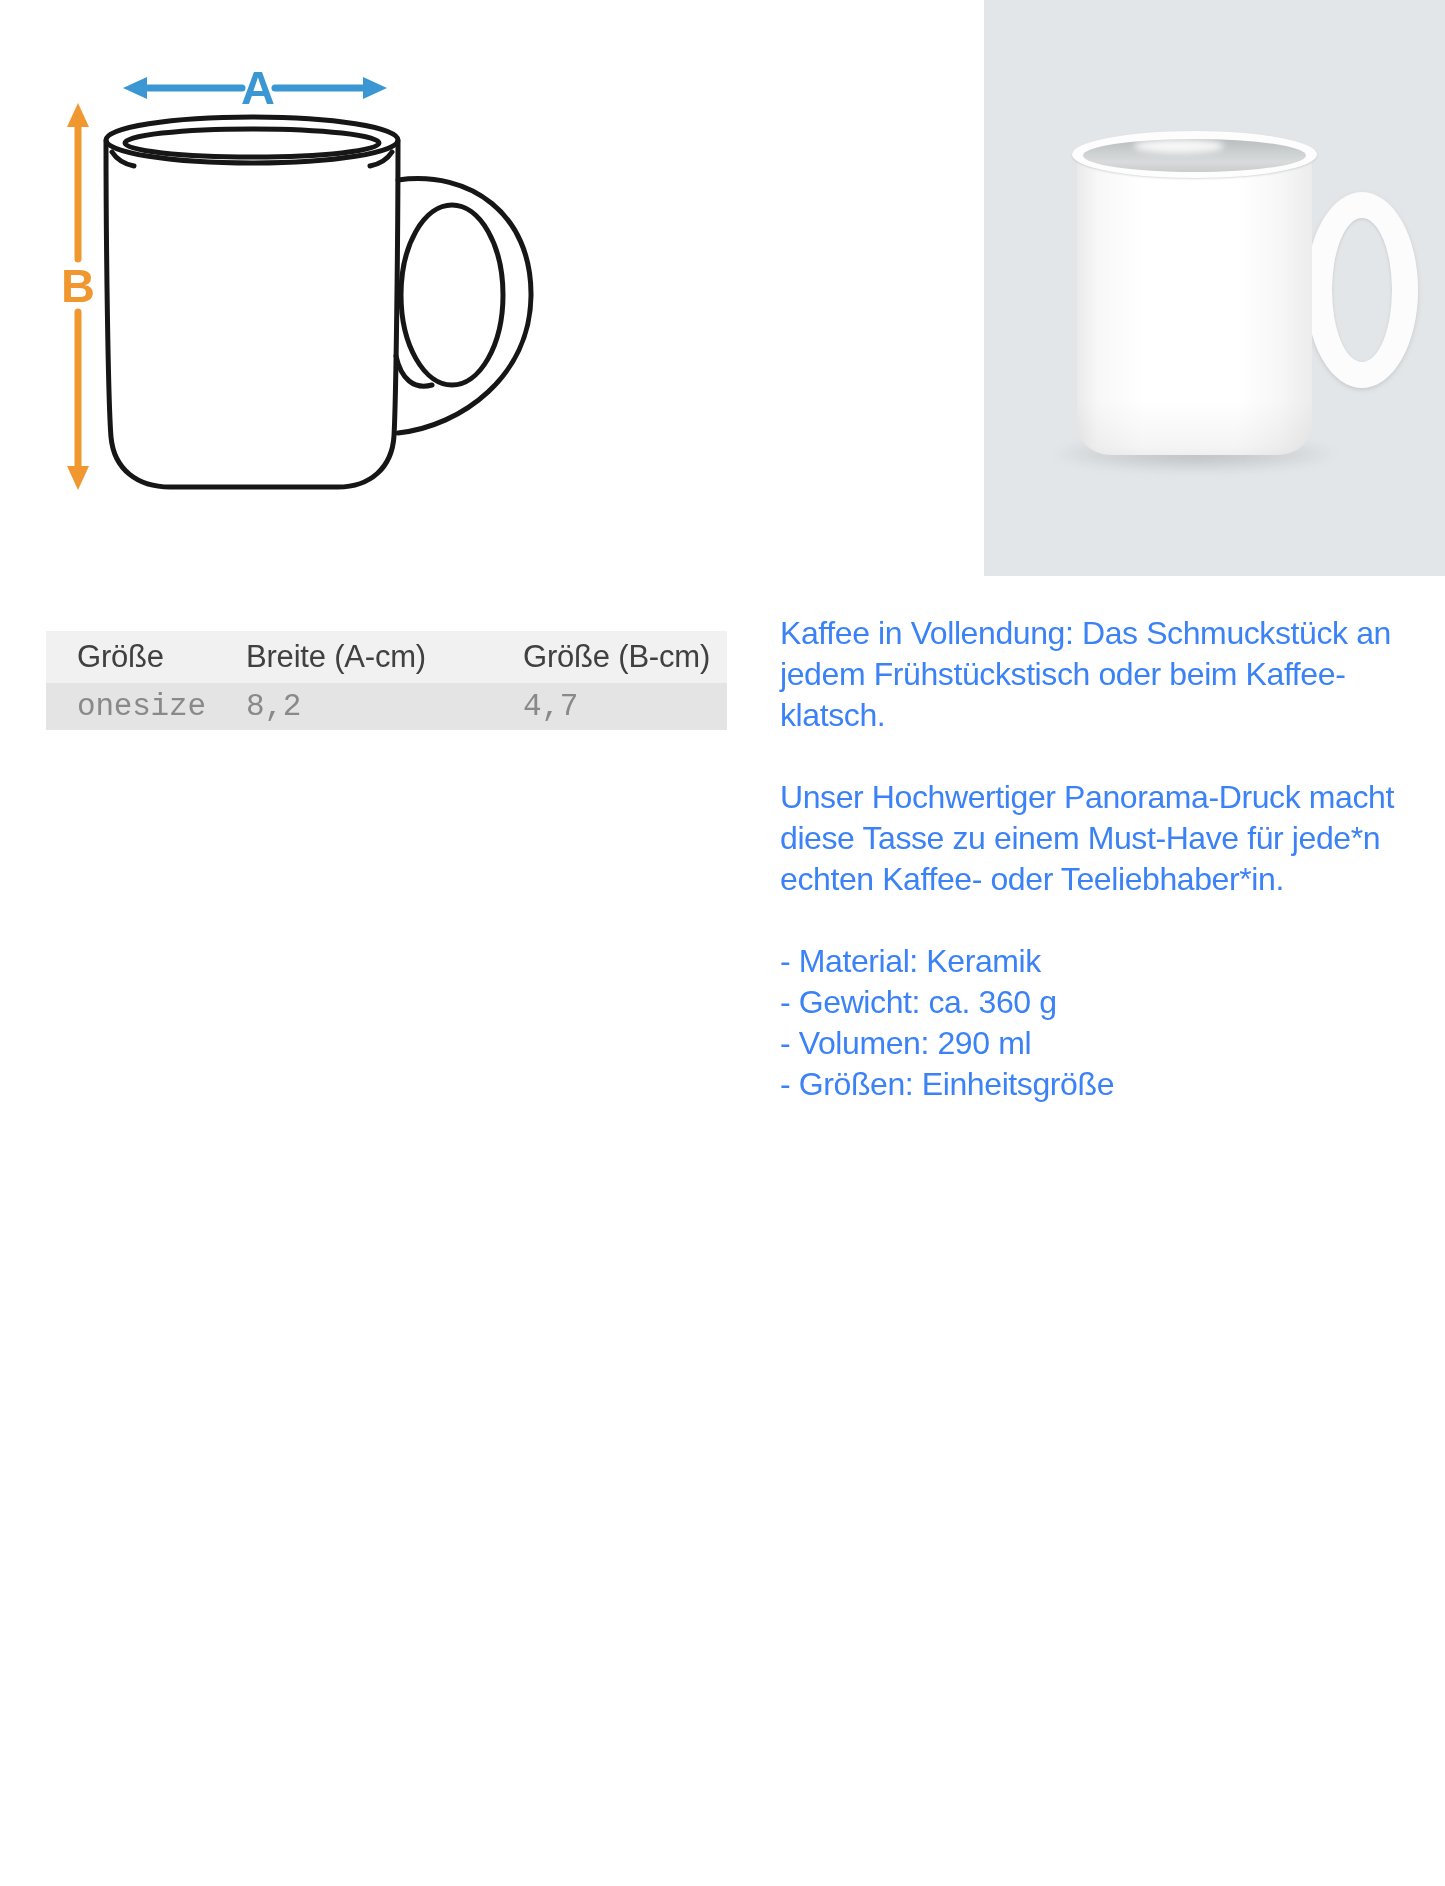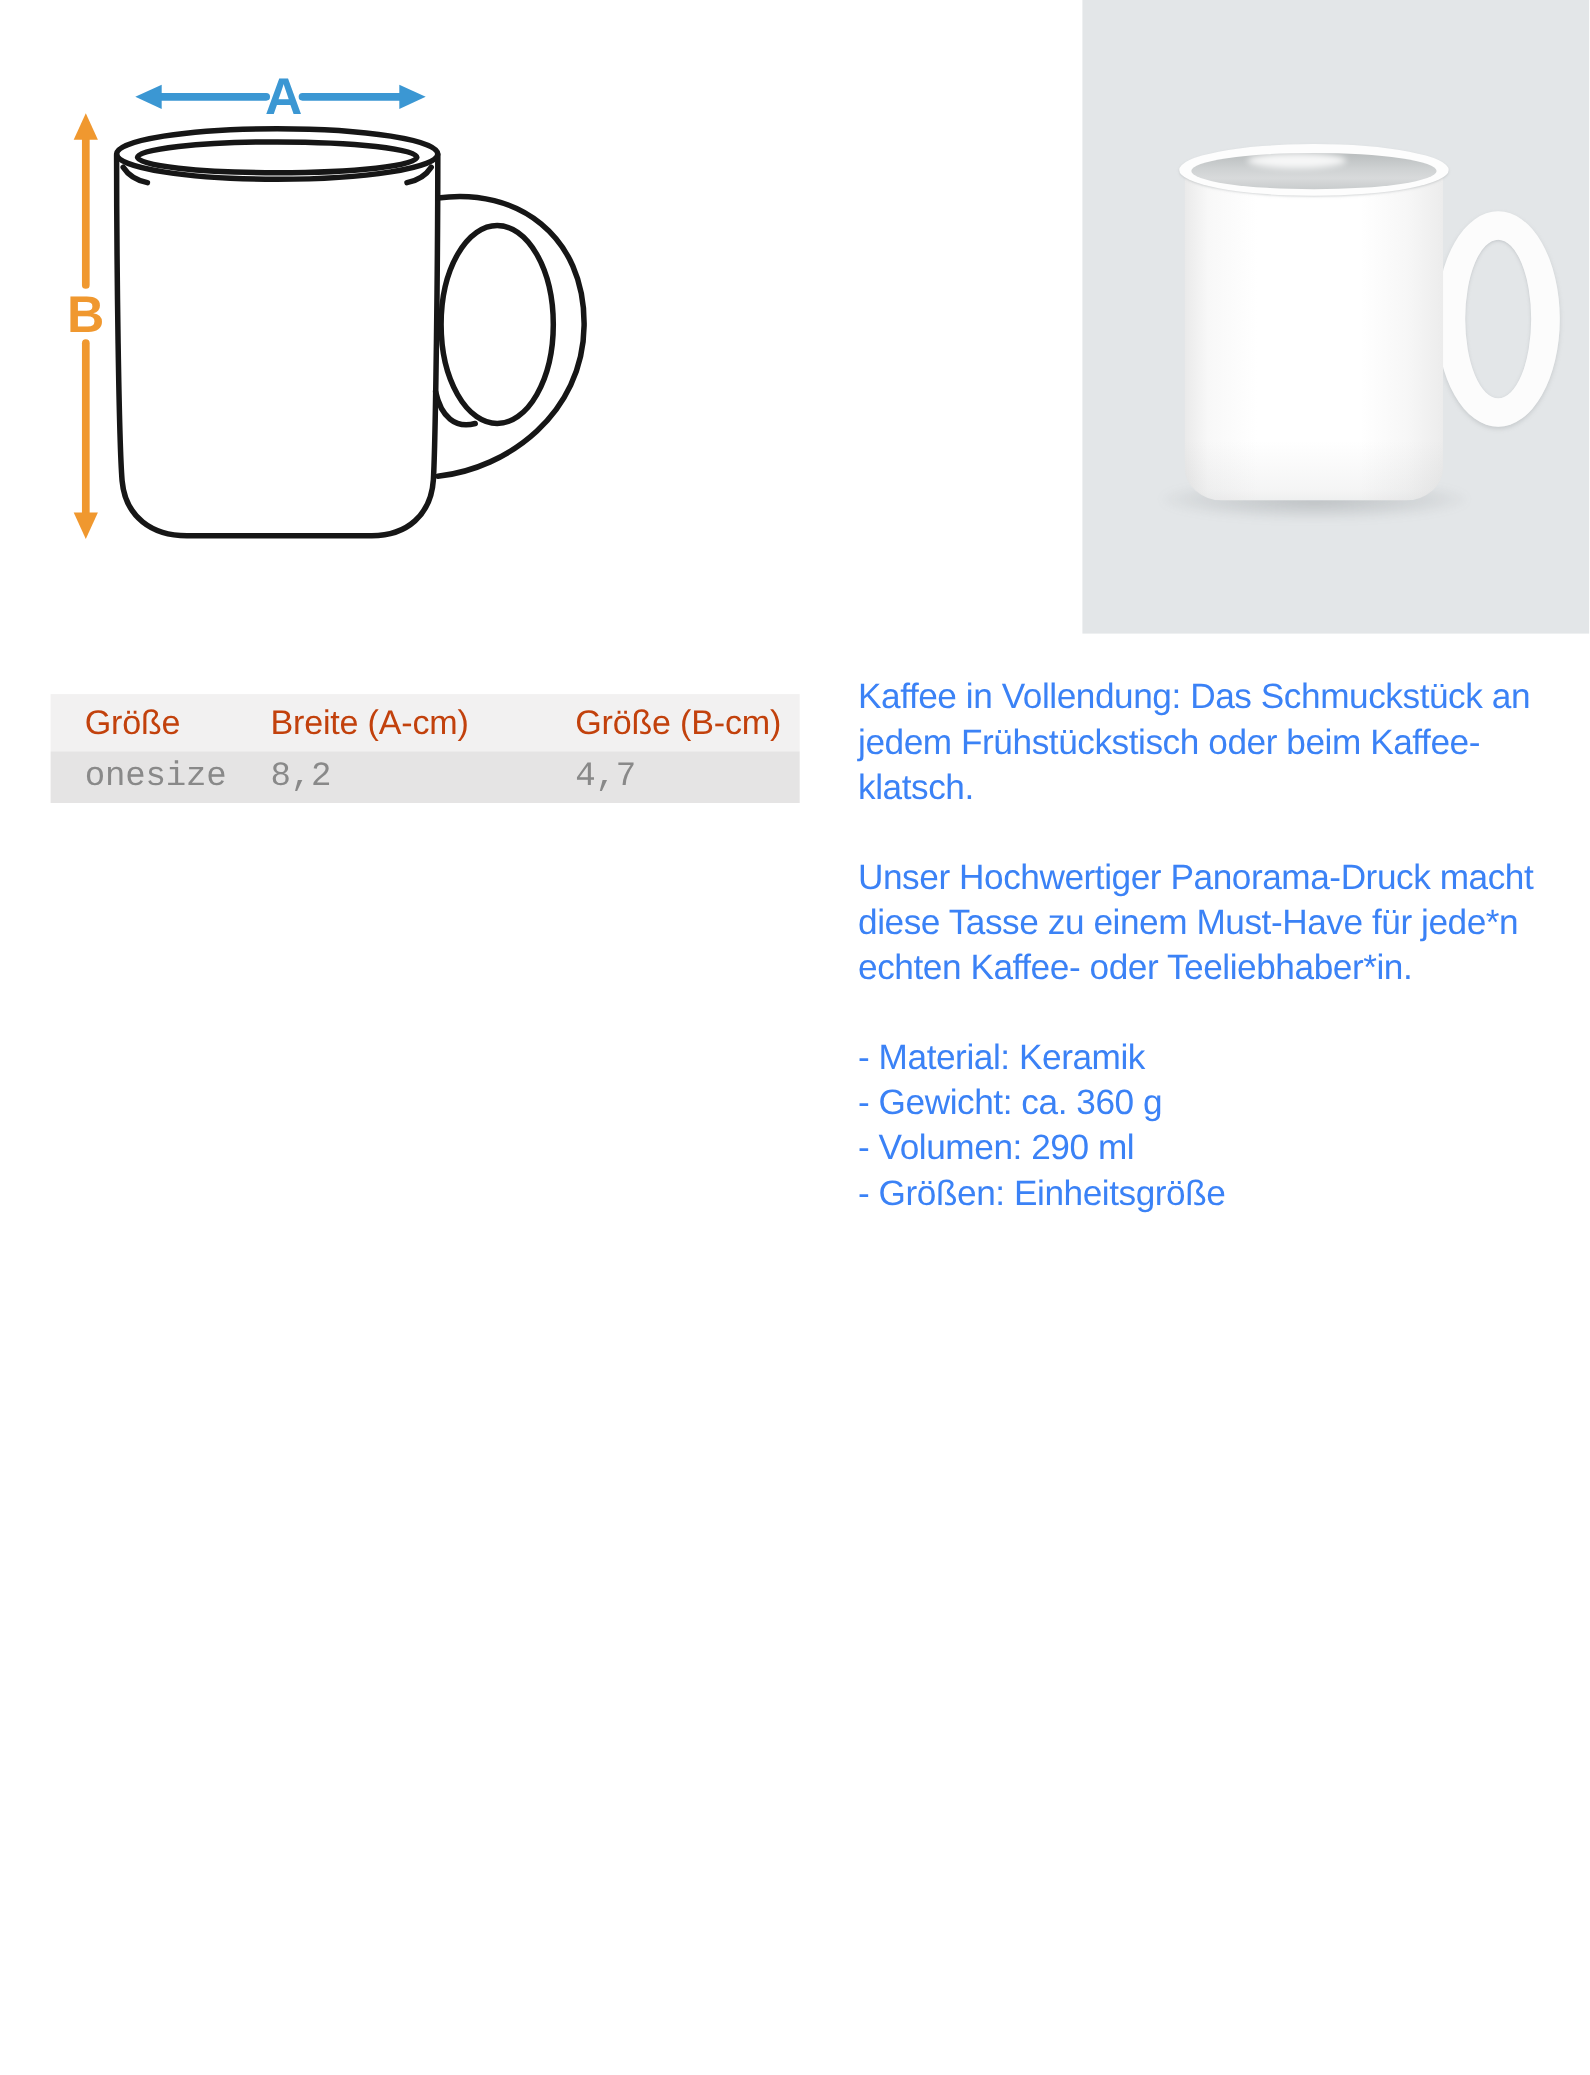--- a/index.html
+++ b/index.html
@@ -56,21 +56,21 @@
     border-radius:50%;
     background:linear-gradient(180deg,#b9bdbe 0%,#cfd2d3 45%,#d8dadb 70%,#c9cccd 100%);
   }
   .p-rim-highlight{
     position:absolute;left:150px;top:139px;width:90px;height:14px;border-radius:50%;
     background:rgba(255,255,255,0.85);filter:blur(3px);
   }
 
   
   .size-table{position:absolute;left:46px;top:631px;width:681px;font-size:31px;letter-spacing:-0.2px;}
-  .size-table .thead{height:52px;line-height:52px;background:#f2f1f1;color:#c2410c;position:relative;}
+  .size-table .thead{height:52px;line-height:52px;background:#f2f1f1;color:#404040;position:relative;}
   .size-table .trow {height:47px;line-height:47px;background:#e5e4e4;color:#898989;position:relative;font-family:Liberation Mono, monospace;}
   .size-table span{position:absolute;top:0;white-space:nowrap;}
   .size-table .c1{left:31px;}
   .size-table .c2{left:200px;}
   .size-table .c3{left:477px;}
 
   
   .description{
     position:absolute;left:780px;top:613px;width:665px;
     color:#3b82f6;font-size:32px;line-height:41px;letter-spacing:-0.4px;

